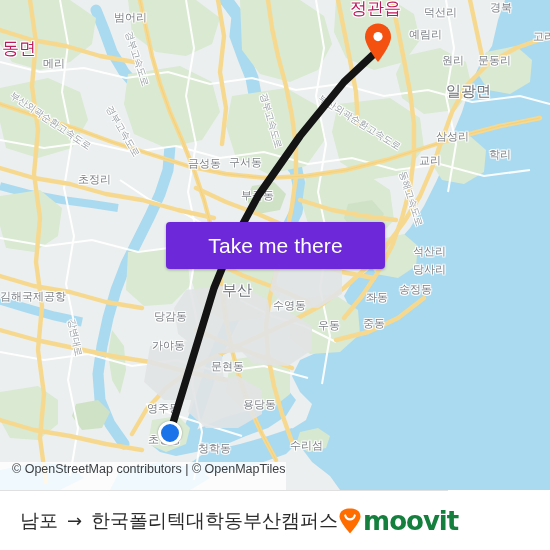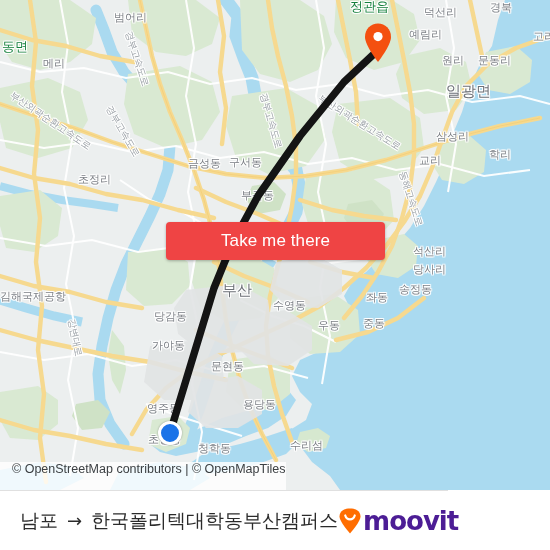--- a/index.html
+++ b/index.html
@@ -26,41 +26,41 @@
     text-shadow:
       1px 0 0 rgba(255,255,255,.9),-1px 0 0 rgba(255,255,255,.9),
       0 1px 0 rgba(255,255,255,.9),0 -1px 0 rgba(255,255,255,.9),
       1px 1px 0 rgba(255,255,255,.9),-1px -1px 0 rgba(255,255,255,.9),
       1px -1px 0 rgba(255,255,255,.9),-1px 1px 0 rgba(255,255,255,.9);
     pointer-events:none;
     transform-origin:left top;
   }
   .ml-place{font-size:11px;}
   .ml-big{font-size:15px;color:#6d7177;}
-  .ml-mid{font-size:13px;color:#15803d;}
+  .ml-mid{font-size:17px;color:#be185d;}
   .ml-road{font-size:9.5px;color:#9aa0a6;}
 
   
   #route-layer{position:absolute;left:0;top:0;width:550px;height:490px;pointer-events:none;}
 
   #origin-marker{
     position:absolute;left:158px;top:421px;width:24px;height:24px;
     border-radius:50%;background:#1a73e8;border:3px solid #ffffff;
     box-sizing:border-box;
     box-shadow:0 0 2px rgba(0,0,0,.35);
   }
   #dest-marker{
     position:absolute;left:363px;top:23px;width:30px;height:40px;
   }
 
   
   #take-me-there{
-    position:absolute;left:166px;top:222px;width:219px;height:38px;
-    background:#ef4444;color:#ffffff;border:none;border-radius:4px;
-    font-size:17px;font-family:"Liberation Sans","DejaVu Sans",sans-serif;
+    position:absolute;left:166px;top:222px;width:219px;height:47px;
+    background:#6d28d9;color:#ffffff;border:none;border-radius:4px;
+    font-size:21px;font-family:"Liberation Sans","DejaVu Sans",sans-serif;
     letter-spacing:.1px;
     cursor:pointer;
     box-shadow:0 1px 3px rgba(0,0,0,.28);
     display:flex;align-items:center;justify-content:center;
   }
 
   
   #attribution{
     position:absolute;left:0;bottom:0;height:28px;
     background:rgba(255,255,255,.82);
@@ -83,21 +83,21 @@
   }
   #trip-summary{
     display:flex;align-items:center;gap:9px;
     font-size:19px;color:#2b2b2b;
     font-family:"DejaVu Sans","Liberation Sans",sans-serif;
     white-space:nowrap;
   }
   #trip-summary .arrow{font-size:18px;color:#2b2b2b;}
   #moovit-logo{display:flex;align-items:center;gap:1px;}
   #moovit-wordmark{
-    font-size:26px;font-weight:bold;color:#4c1d95;letter-spacing:-1px;
+    font-size:26px;font-weight:bold;color:#15803d;letter-spacing:-1px;
     font-family:"DejaVu Sans","Liberation Sans",sans-serif;
   }
 </style>
 </head>
 <body>
 
 <div id="app">
 
   <div id="map">
 

